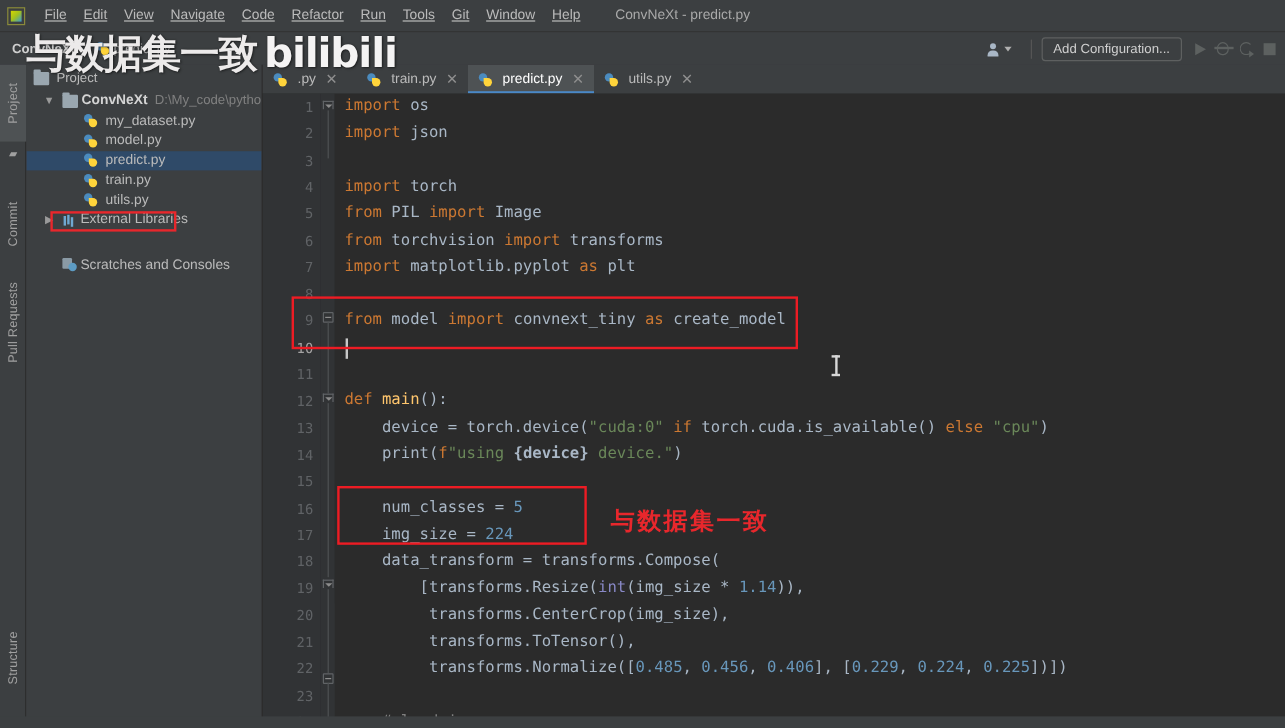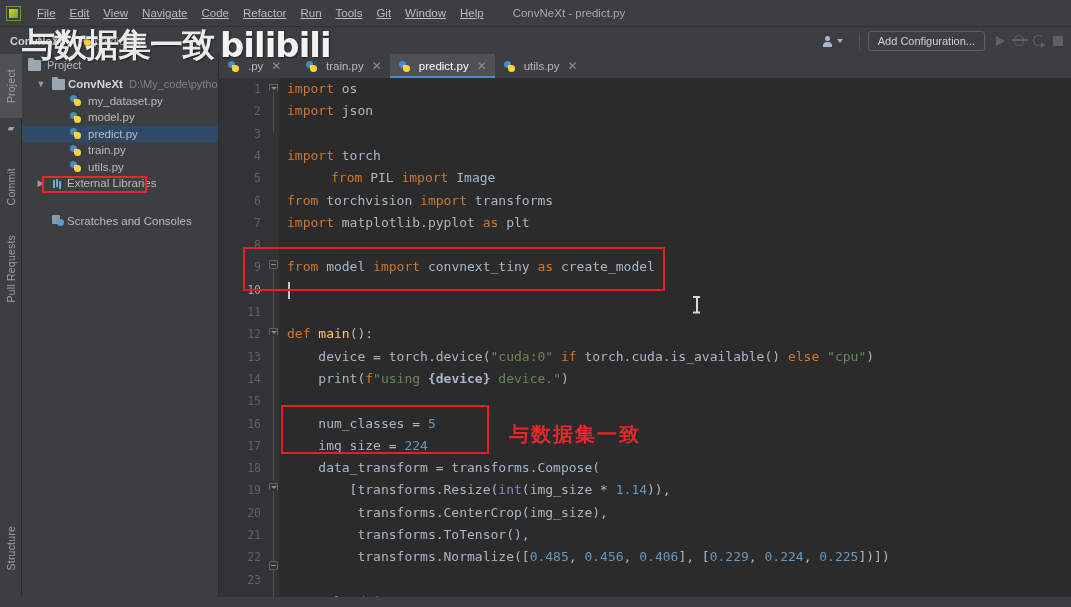--- a/index.html
+++ b/index.html
@@ -480,21 +480,21 @@
       <div class="fold-line" style="top:413px;height:70px;"></div>
       <div class="fold-marker" style="top:483px;"></div>
       <div class="fold-line" style="top:491px;height:38px;"></div>
     </div>
 
     <div class="code-area">
       <div class="cline" style="top:0px;"><span class="kw">import</span> os</div>
       <div class="cline" style="top:22.3px;"><span class="kw">import</span> json</div>
       <div class="cline" style="top:44.6px;"></div>
       <div class="cline" style="top:66.9px;"><span class="kw">import</span> torch</div>
-      <div class="cline" style="top:89.2px;margin-left:44px;"><span class="kw">from</span> PIL <span class="kw">import</span> Image</div>
+      <div class="cline" style="top:89.2px;"><span class="kw">from</span> PIL <span class="kw">import</span> Image</div>
       <div class="cline" style="top:111.5px;"><span class="kw">from</span> torchvision <span class="kw">import</span> transforms</div>
       <div class="cline" style="top:133.8px;"><span class="kw">import</span> matplotlib.pyplot <span class="kw">as</span> plt</div>
       <div class="cline" style="top:156.1px;"></div>
       <div class="cline" style="top:178.4px;"><span class="kw">from</span> model <span class="kw">import</span> convnext_tiny <span class="kw">as</span> create_model</div>
       <div class="cline" style="top:200.7px;"></div>
       <div class="cline" style="top:223px;"></div>
       <div class="cline" style="top:245.3px;"><span class="kw">def</span> <span class="fn">main</span>():</div>
       <div class="cline" style="top:267.6px;">    device = torch.device(<span class="str">"cuda:0"</span> <span class="kw">if</span> torch.cuda.is_available() <span class="kw">else</span> <span class="str">"cpu"</span>)</div>
       <div class="cline" style="top:289.9px;">    print(<span class="kw">f</span><span class="str">"using </span><span class="fstr-brace">{device}</span><span class="str"> device."</span>)</div>
       <div class="cline" style="top:312.2px;"></div>

